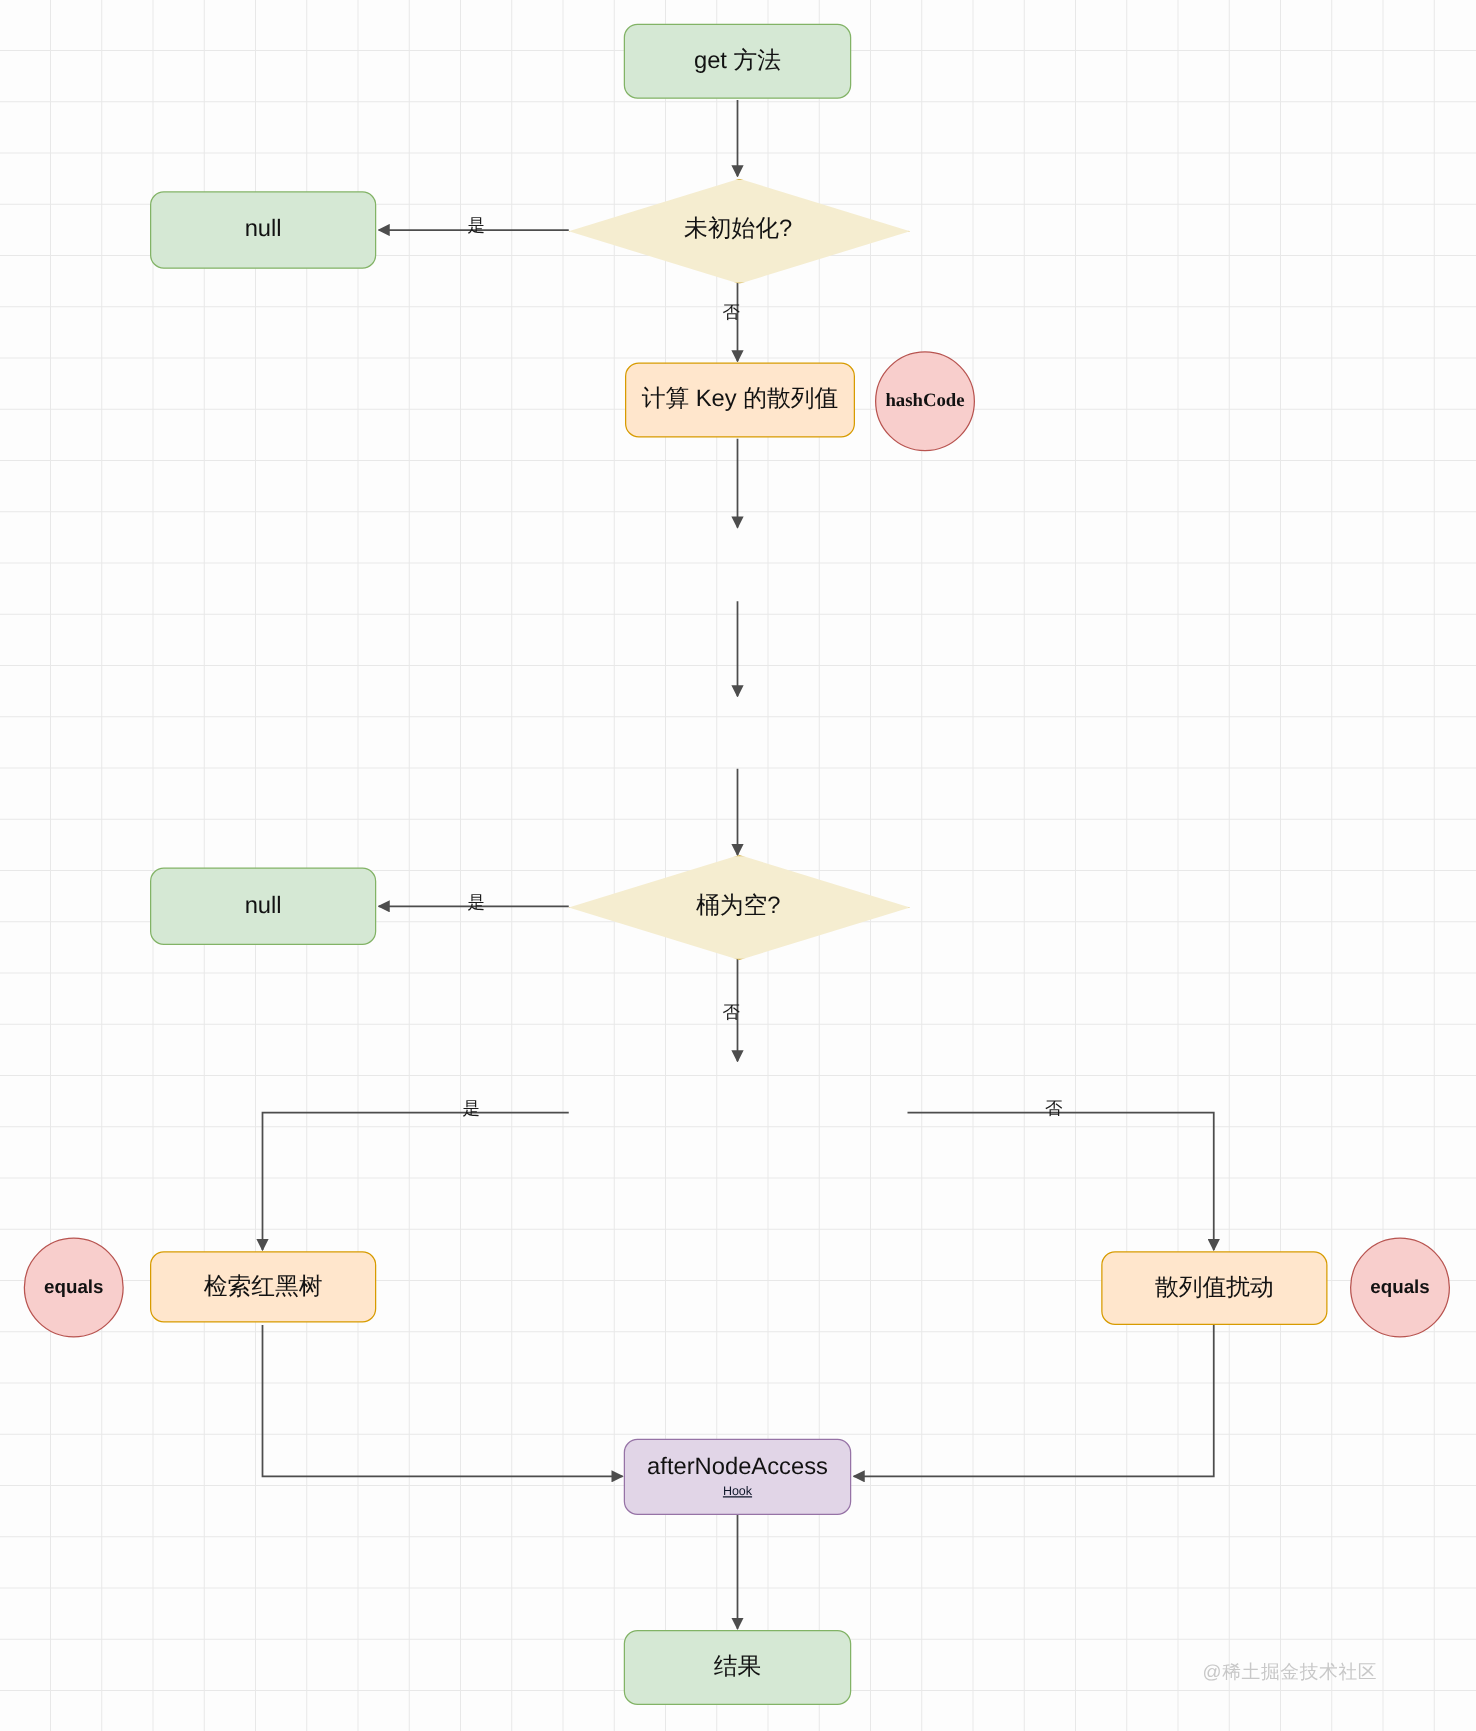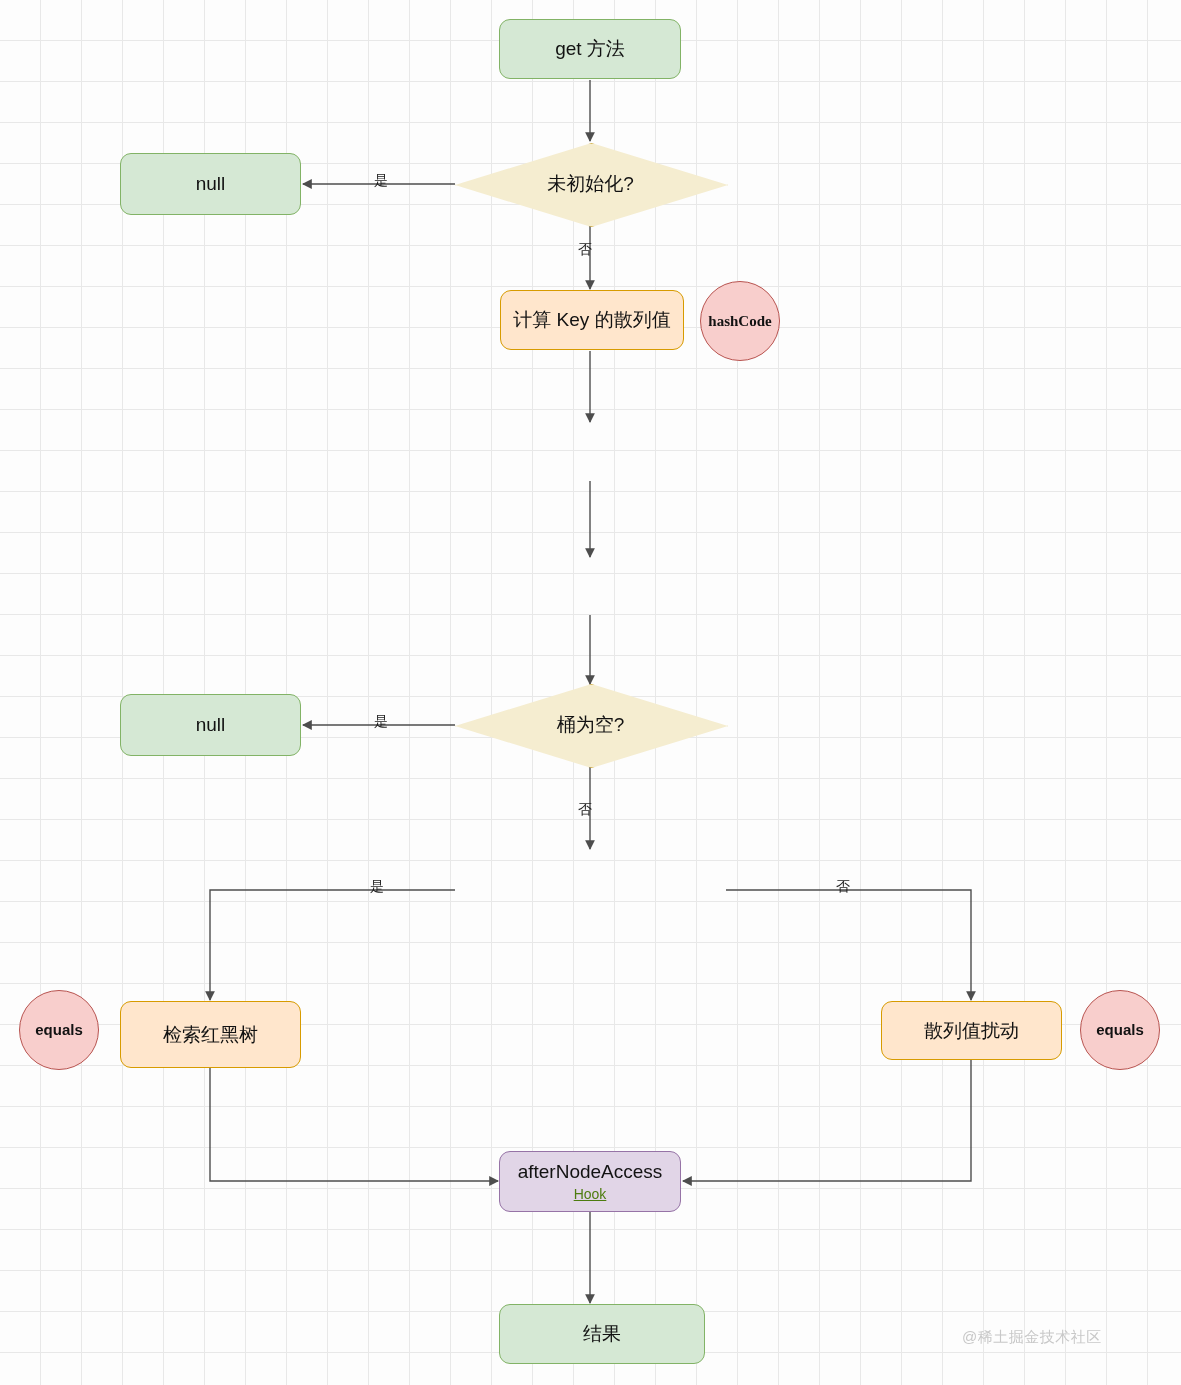--- a/index.html
+++ b/index.html
@@ -52,22 +52,22 @@
     background: #ffe6cc;
     font-size: 19px;
   }
   .node.hook {
     border-radius: 11px;
     border: 1.3px solid #9673a6;
     background: #e1d5e7;
     font-size: 19px;
   }
   .node.hook .sub {
-    font-size: 14px;
-    color: #4d7c0f;
+    font-size: 10px;
+    color: #0f172a;
     margin-top: 2px;
     text-decoration: underline;
   }
   .node.circle {
     border-radius: 50%;
     border: 1.3px solid #b85450;
     background: #f8cecc;
     font-size: 15px;
     font-weight: bold;
   }
@@ -179,38 +179,38 @@
 
   <div class="node rect" style="left:120px; top:694px; width:181px; height:62px;">
     <span>null</span>
   </div>
 
 
   <div class="node circle" style="left:19px; top:990px; width:80px; height:80px;">
     <span>equals</span>
   </div>
 
-  <div class="node process" style="left:120px; top:1001px; width:181px; height:67px;align-items:center;">
+  <div class="node process" style="left:120px; top:1001px; width:181px; height:57px;align-items:center;">
     <span>检索红黑树</span>
   </div>
 
   <div class="node process" style="left:881px; top:1001px; width:181px; height:59px;">
     <span>散列值扰动</span>
   </div>
 
   <div class="node circle" style="left:1080px; top:990px; width:80px; height:80px;">
     <span>equals</span>
   </div>
 
   <div class="node hook" style="left:499px; top:1151px; width:182px; height:61px;">
     <span>afterNodeAccess</span>
     <span class="sub">Hook</span>
   </div>
 
-  <div class="node rect" style="left:499px; top:1304px; width:206px; height:60px;">
+  <div class="node rect" style="left:499px; top:1304px; width:182px; height:60px;">
     <span>结果</span>
   </div>
 
   <div class="edge-label" style="left:374px; top:172px;">是</div>
   <div class="edge-label" style="left:578px; top:241px;">否</div>
   <div class="edge-label" style="left:374px; top:713px;">是</div>
   <div class="edge-label" style="left:578px; top:801px;">否</div>
   <div class="edge-label" style="left:370px; top:878px;">是</div>
   <div class="edge-label" style="left:836px; top:878px;">否</div>
 

